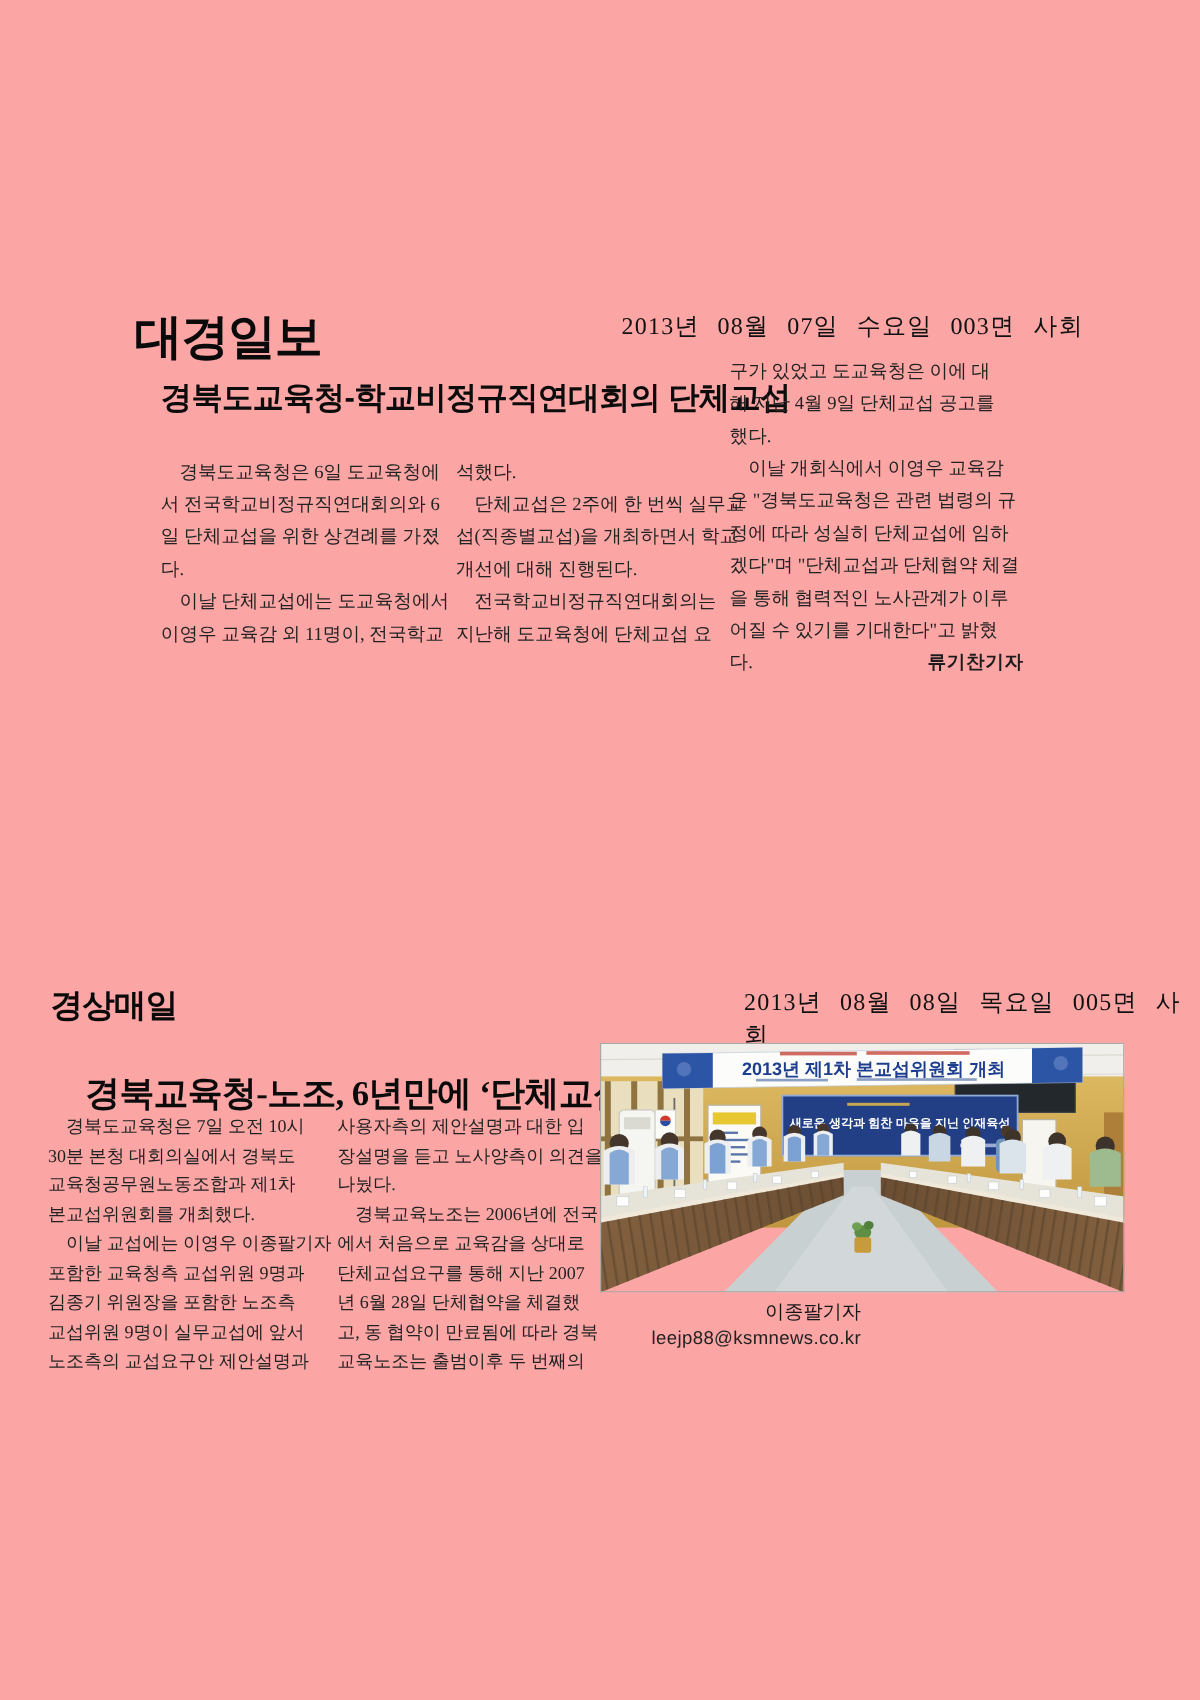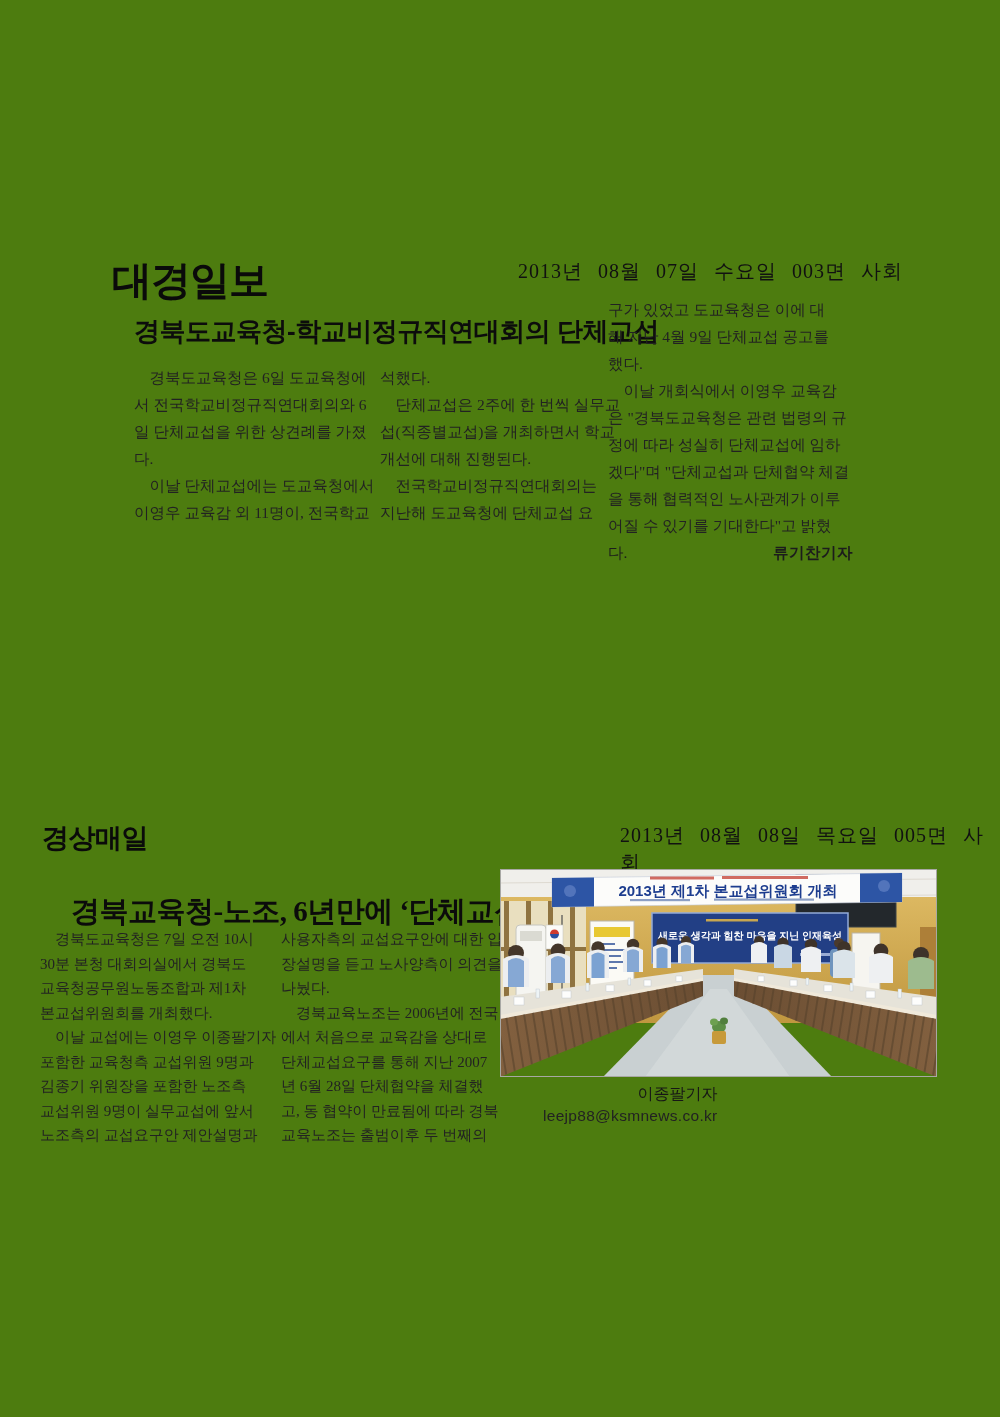--- a/index.html
+++ b/index.html
@@ -1,38 +1,38 @@
 <!DOCTYPE html>
 <html><head>
 <meta charset="utf-8">
 <style>
   html,body { margin:0; padding:0; background:#ffffff; }
   .page {
-    position:relative; width:1000px; height:1417px; background:#4d7c0f;
+    position:relative; width:1000px; height:1417px; background:#fca5a5;
     font-family:"Liberation Serif","DejaVu Serif",serif; color:#1c1c1c;
     overflow:hidden;
   }
 
   
   .a1-masthead {
     position:absolute; left:112px; top:226px;
     font-family:"Liberation Sans","DejaVu Sans",sans-serif;
     font-weight:900; font-size:40px; letter-spacing:-1px; color:#0a0a0a;
   }
   .a1-date {
     position:absolute; left:518px; top:258px;
     font-size:20px; letter-spacing:1px; word-spacing:9px; color:#111;
   }
   .a1-headline {
     position:absolute; left:134px; top:292px;
     font-family:"Liberation Sans","DejaVu Sans",sans-serif;
     font-weight:700; font-size:26px; letter-spacing:-0.5px; color:#0c0c0c;
     white-space:nowrap;
   }
-  .a1-body-left { position:absolute; left:134px; top:364px; display:flex; gap:12px;align-items:flex-end; }
+  .a1-body-left { position:absolute; left:134px; top:380px; display:flex; gap:12px;align-items:flex-end; }
   .a1-c1 { width:234px; }
   .a1-c2 { width:227px; }
   .a1-col3 { position:absolute; left:608px; top:296px; width:245px; }
   .line { font-size:15.5px; line-height:27px; white-space:nowrap; color:#222; }
   .reporter-line { display:flex; justify-content:space-between; font-size:15.5px; line-height:27px; }
   .reporter-line .rep { font-weight:bold; letter-spacing:0.5px; }
 
   
   .a2-masthead {
     position:absolute; left:42px; top:802px;
@@ -125,21 +125,21 @@
           <div class="line">30분 본청 대회의실에서 경북도</div>
           <div class="line">교육청공무원노동조합과 제1차</div>
           <div class="line">본교섭위원회를 개최했다.</div>
           <div class="line">　이날 교섭에는 이영우 이종팔기자</div>
           <div class="line">포함한 교육청측 교섭위원 9명과</div>
           <div class="line">김종기 위원장을 포함한 노조측</div>
           <div class="line">교섭위원 9명이 실무교섭에 앞서</div>
           <div class="line">노조측의 교섭요구안 제안설명과</div>
         </div>
       <div class="a2-c2">
-          <div class="line">사용자측의 교섭요구안에 대한 입</div>
+          <div class="line">사용자측의 제안설명과 대한 입</div>
           <div class="line">장설명을 듣고 노사양측이 의견을</div>
           <div class="line">나눴다.</div>
           <div class="line">　경북교육노조는 2006년에 전국</div>
           <div class="line">에서 처음으로 교육감을 상대로</div>
           <div class="line">단체교섭요구를 통해 지난 2007</div>
           <div class="line">년 6월 28일 단체협약을 체결했</div>
           <div class="line">고, 동 협약이 만료됨에 따라 경북</div>
           <div class="line">교육노조는 출범이후 두 번째의</div>
         </div>
     </div>

